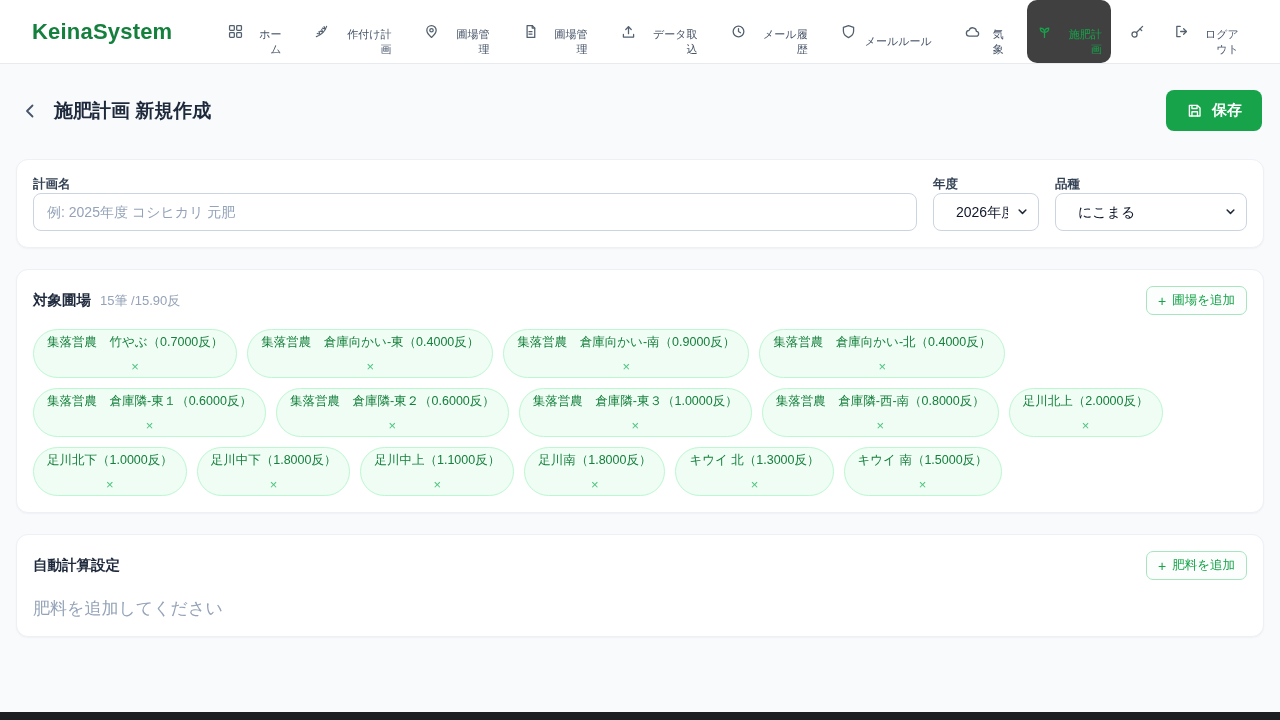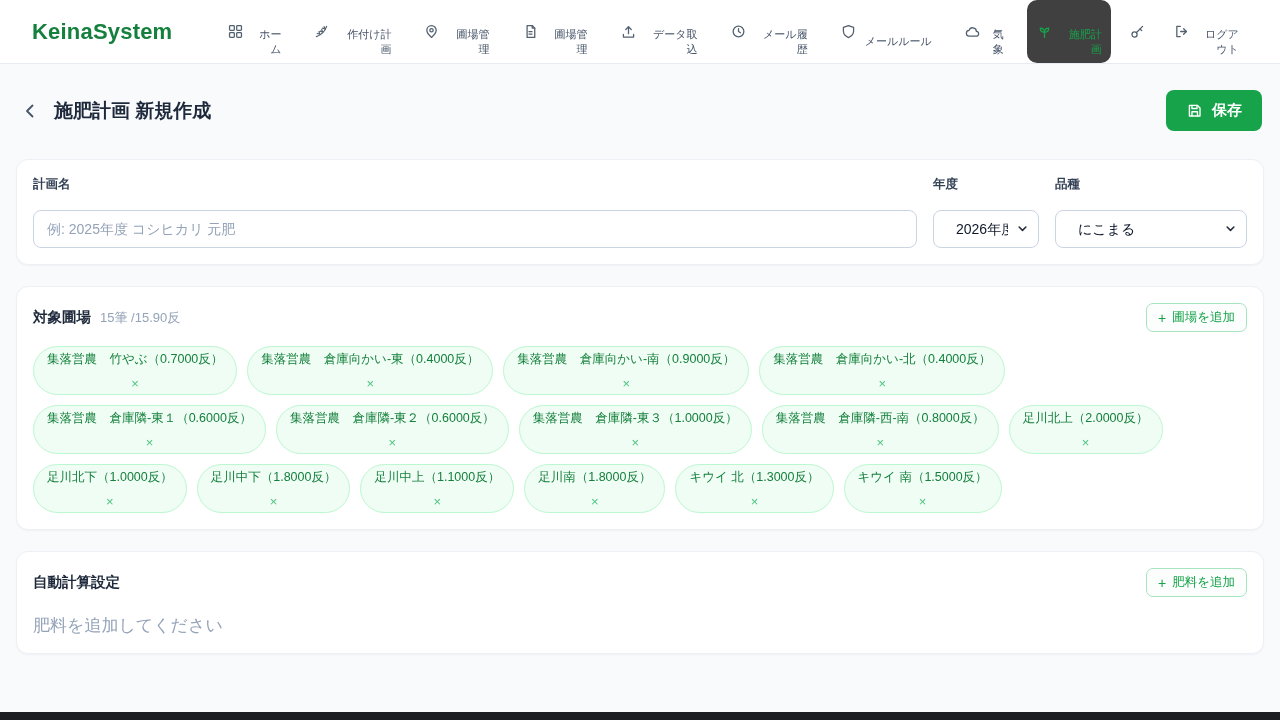--- a/index.html
+++ b/index.html
@@ -43,21 +43,21 @@
   }
 
   
   .card {
     background: #ffffff; border: 1px solid #edf1f5; border-radius: 12px;
     box-shadow: 0 1px 2px rgba(16,24,40,.04); padding: 16px; margin-bottom: 21px;
   }
   .form-row { display: flex; gap: 16px; }
   .form-col { display: flex; flex-direction: column; }
   .grow { flex: 1; }
-  .field-label { font-size: 12.5px; font-weight: 600; color: #334155; margin-bottom: 17px; }
+  .field-label { font-size: 12.5px; font-weight: 600; color: #334155; margin-bottom: 0; }
   .text-input {
     height: 38px; border: 1px solid #cbd5e1; border-radius: 8px; padding: 0 13px;
     font-size: 14px; font-family: inherit; color: #0f172a; background: #fff; outline: none;
   }
   .text-input::placeholder { color: #94a3b8; }
   .select-wrap { position: relative; }
   .select-wrap select {
     width: 100%; height: 38px; border: 1px solid #cbd5e1; border-radius: 8px;
     padding: 0 30px 0 22px; font-size: 14px; font-family: inherit; color: #0f172a;
     background: #fff; appearance: none; -webkit-appearance: none; cursor: pointer; outline: none;

